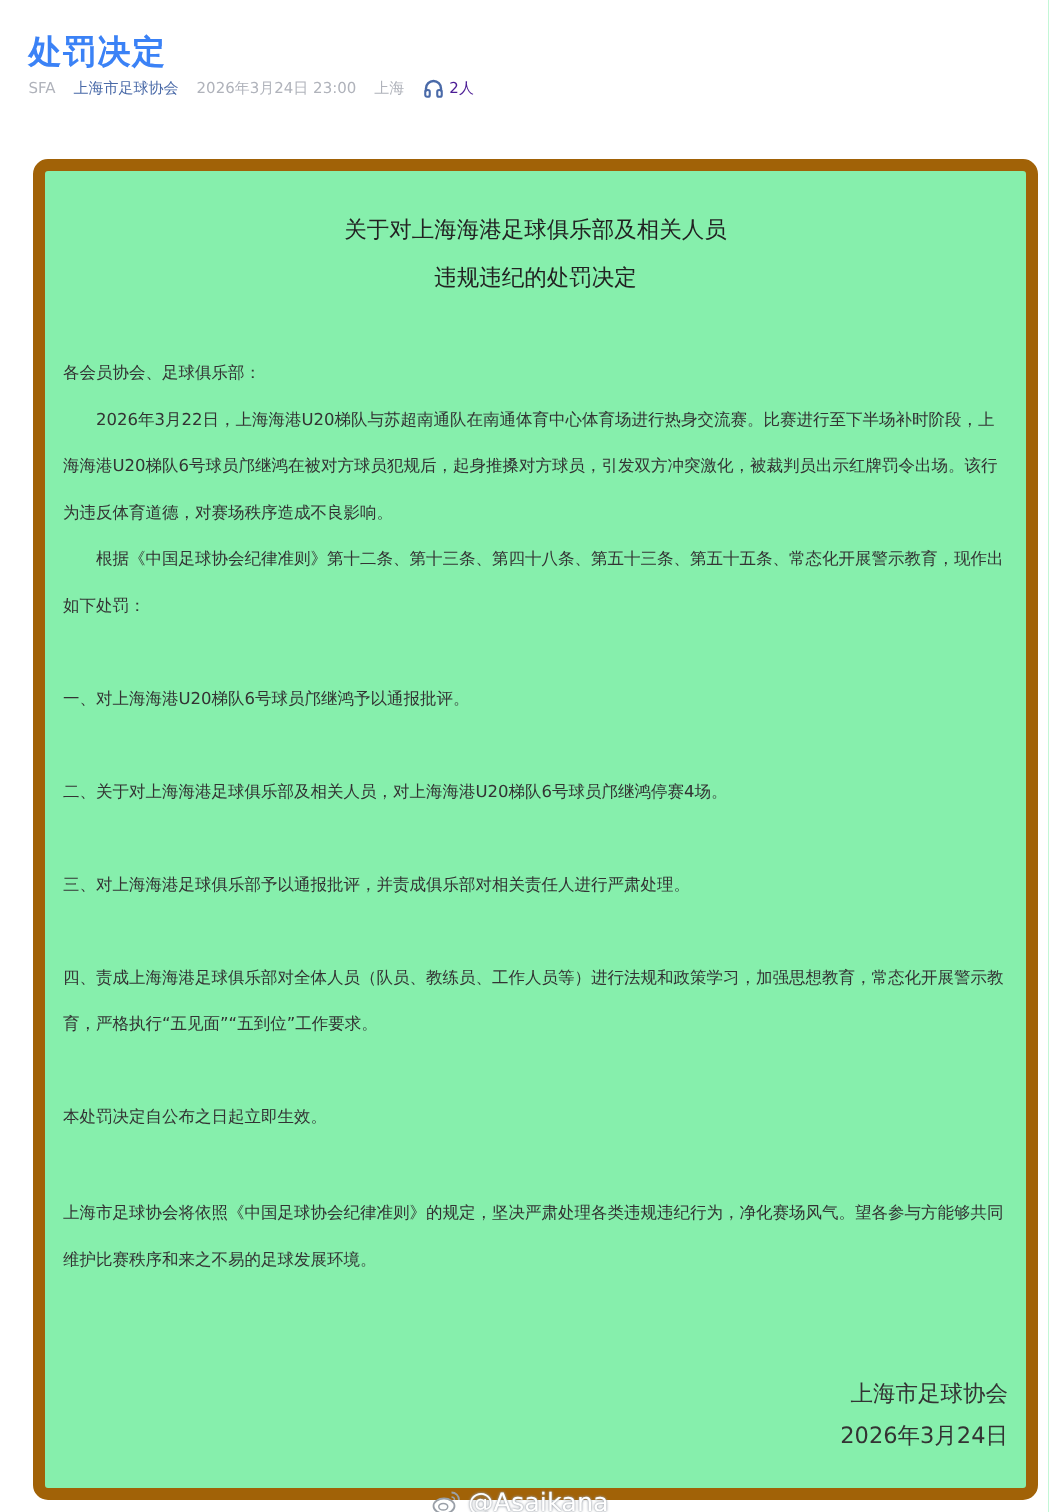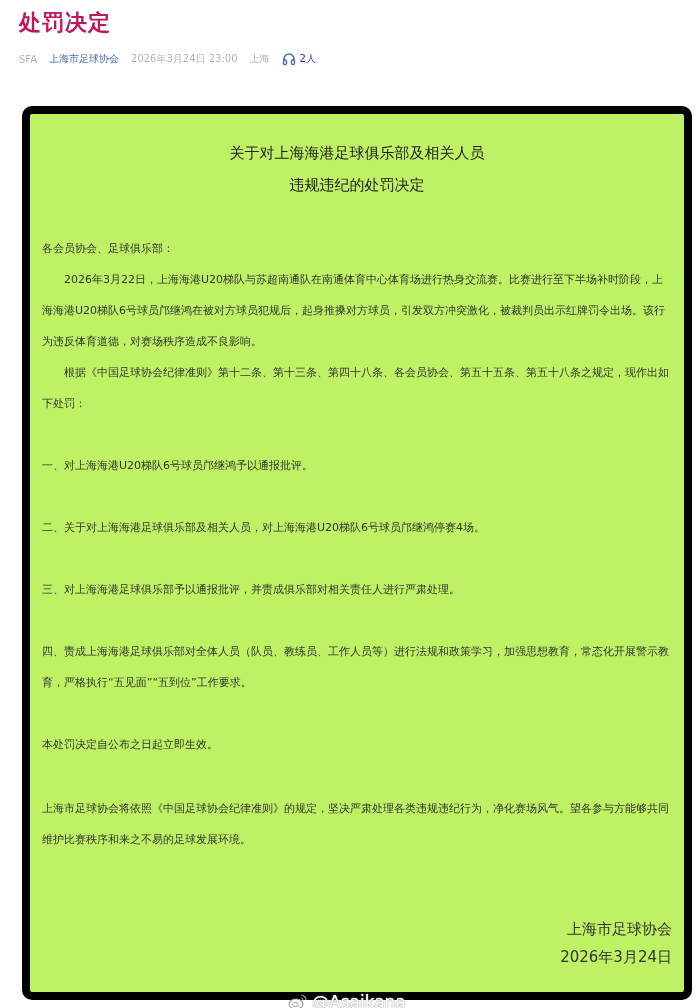--- a/index.html
+++ b/index.html
@@ -4,39 +4,39 @@
 <style>
   html, body { margin: 0; padding: 0; }
   body {
     width: 699px; height: 1008px; overflow: hidden;
     background: #ffffff;
     font-family: "DejaVu Sans", "Liberation Sans", sans-serif;
     color: #333333;
     position: relative;
   }
   .page-title {
-    position: absolute; left: 19px; top: 8px;
-    font-size: 22px; font-weight: bold; color: #be185d;
+    position: absolute; left: 19px; top: 20px;
+    font-size: 22px; font-weight: bold; color: #3b82f6;
     letter-spacing: 1px;
   }
   .meta {
     position: absolute; left: 19px; top: 52px;
     font-size: 10px; color: #b0b3bb;
     display: flex; align-items: center; white-space: nowrap;
   }
   .meta span { margin-right: 12px; }
   .meta .author { color: #4a6aa8; }
   .meta .listen { display: inline-flex; align-items: center; color: #4c1d95; }
   .meta .listen svg { margin-right: 4px; }
   .card {
     position: absolute; left: 22px; top: 106px;
     width: 654px; height: 878px;
-    border: 8px solid #000000;
+    border: 8px solid #a16207;
     border-radius: 10px;
-    background: #bef264;
+    background: #86efac;
   }
   .card-inner {
     position: absolute; left: 12px; top: 0; right: 12px; bottom: 0;
   }
   .doc-heading {
     text-align: center; font-size: 15px; color: #222222;
     line-height: 31px;
   }
   .doc-heading.l1 { position: absolute; left: 0; right: 0; top: 24px; }
   .doc-heading.l2 { position: absolute; left: 0; right: 0; top: 56px; }
@@ -82,21 +82,21 @@
 </div>
 
 <div class="card">
   <div class="card-inner">
     <div class="doc-heading l1">关于对上海海港足球俱乐部及相关人员</div>
     <div class="doc-heading l2">违规违纪的处罚决定</div>
 
     <div class="body-text">
       <p class="para">各会员协会、足球俱乐部：</p>
       <p class="para indent">2026年3月22日，上海海港U20梯队与苏超南通队在南通体育中心体育场进行热身交流赛。比赛进行至下半场补时阶段，上海海港U20梯队6号球员邝继鸿在被对方球员犯规后，起身推搡对方球员，引发双方冲突激化，被裁判员出示红牌罚令出场。该行为违反体育道德，对赛场秩序造成不良影响。</p>
-      <p class="para indent">根据《中国足球协会纪律准则》第十二条、第十三条、第四十八条、各会员协会、第五十五条、第五十八条之规定，现作出如下处罚：</p>
+      <p class="para indent">根据《中国足球协会纪律准则》第十二条、第十三条、第四十八条、第五十三条、第五十五条、常态化开展警示教育，现作出如下处罚：</p>
       <div class="gap"></div>
       <p class="para">一、对上海海港U20梯队6号球员邝继鸿予以通报批评。</p>
       <div class="gap"></div>
       <p class="para">二、关于对上海海港足球俱乐部及相关人员，对上海海港U20梯队6号球员邝继鸿停赛4场。</p>
       <div class="gap"></div>
       <p class="para">三、对上海海港足球俱乐部予以通报批评，并责成俱乐部对相关责任人进行严肃处理。</p>
       <div class="gap"></div>
       <p class="para">四、责成上海海港足球俱乐部对全体人员（队员、教练员、工作人员等）进行法规和政策学习，加强思想教育，常态化开展警示教育，严格执行“五见面”“五到位”工作要求。</p>
       <div class="gap"></div>
       <p class="para">本处罚决定自公布之日起立即生效。</p>

